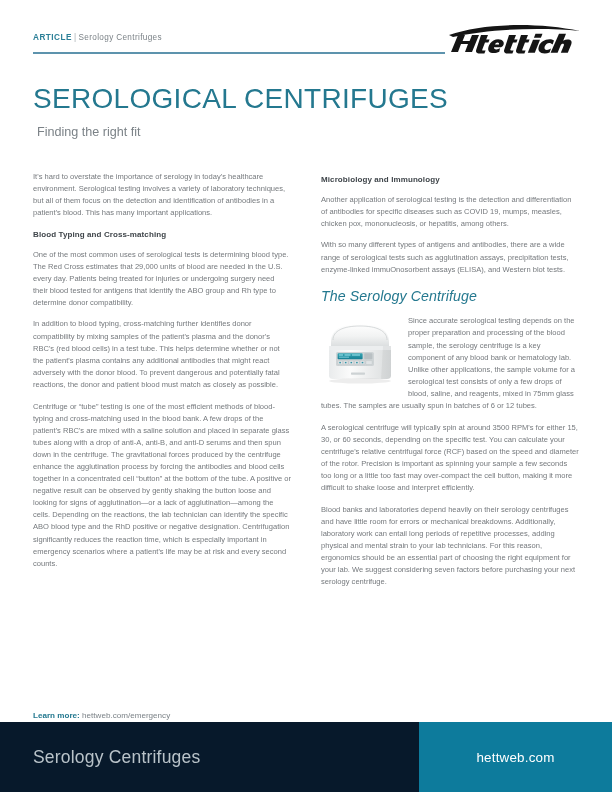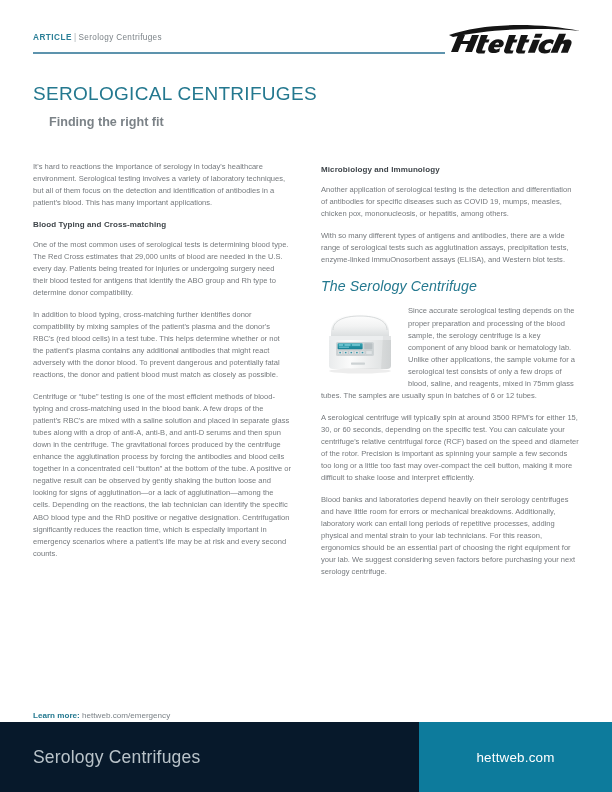--- a/index.html
+++ b/index.html
@@ -69,32 +69,32 @@
     width: 142px;
     height: 34px;
   }
 
   
   .titleblock {
     flex: none;
     padding: 22px 33px 0 33px;
   }
   .doc-title {
-    font-size: 19px;
+    font-size: 28px;
     color: #24788f;
     letter-spacing: 0.3px;
     font-weight: normal;
     margin: 0;
     line-height: 1.1;
   }
   .doc-subtitle {
     font-size: 12.6px;
     color: #7b8287;
-    margin: 11px 0 0 16px;
-    font-weight: bold;
+    margin: 11px 0 0 4px;
+    font-weight: normal;
     line-height: 1.1;
   }
 
   
   .columns {
     flex: 1 1 auto;
     display: flex;
     gap: 30px;
     padding: 31px 33px 0 33px;
     align-items: flex-start;
@@ -230,21 +230,21 @@
   </div>
 
   <div class="titleblock">
     <h1 class="doc-title">SEROLOGICAL CENTRIFUGES</h1>
     <h2 class="doc-subtitle">Finding the right fit</h2>
   </div>
 
   <div class="columns">
 
     <div class="col">
-      <p>It's hard to reactions the importance of serology in today's healthcare environment. Serological testing involves a variety of laboratory techniques, but all of them focus on the detection and identification of antibodies in a patient's blood. This has many important applications.</p>
+      <p>It's hard to overstate the importance of serology in today's healthcare environment. Serological testing involves a variety of laboratory techniques, but all of them focus on the detection and identification of antibodies in a patient's blood. This has many important applications.</p>
       <h3 class="sub">Blood Typing and Cross-matching</h3>
       <p>One of the most common uses of serological tests is determining blood type. The Red Cross estimates that 29,000 units of blood are needed in the U.S. every day. Patients being treated for injuries or undergoing surgery need their blood tested for antigens that identify the ABO group and Rh type to determine donor compatibility.</p>
       <p>In addition to blood typing, cross-matching further identifies donor compatibility by mixing samples of the patient's plasma and the donor's RBC's (red blood cells) in a test tube. This helps determine whether or not the patient's plasma contains any additional antibodies that might react adversely with the donor blood. To prevent dangerous and potentially fatal reactions, the donor and patient blood must match as closely as possible.</p>
       <p>Centrifuge or “tube” testing is one of the most efficient methods of blood-typing and cross-matching used in the blood bank. A few drops of the patient's RBC's are mixed with a saline solution and placed in separate glass tubes along with a drop of anti-A, anti-B, and anti-D serums and then spun down in the centrifuge. The gravitational forces produced by the centrifuge enhance the agglutination process by forcing the antibodies and blood cells together in a concentrated cell “button” at the bottom of the tube. A positive or negative result can be observed by gently shaking the button loose and looking for signs of agglutination—or a lack of agglutination—among the cells. Depending on the reactions, the lab technician can identify the specific ABO blood type and the RhD positive or negative designation. Centrifugation significantly reduces the reaction time, which is especially important in emergency scenarios where a patient's life may be at risk and every second counts.</p>
     </div>
 
     <div class="col">
       <h3 class="sub">Microbiology and Immunology</h3>
       <p>Another application of serological testing is the detection and differentiation of antibodies for specific diseases such as COVID 19, mumps, measles, chicken pox, mononucleosis, or hepatitis, among others.</p>
       <p>With so many different types of antigens and antibodies, there are a wide range of serological tests such as agglutination assays, precipitation tests, enzyme-linked immuOnosorbent assays (ELISA), and Western blot tests.</p>

